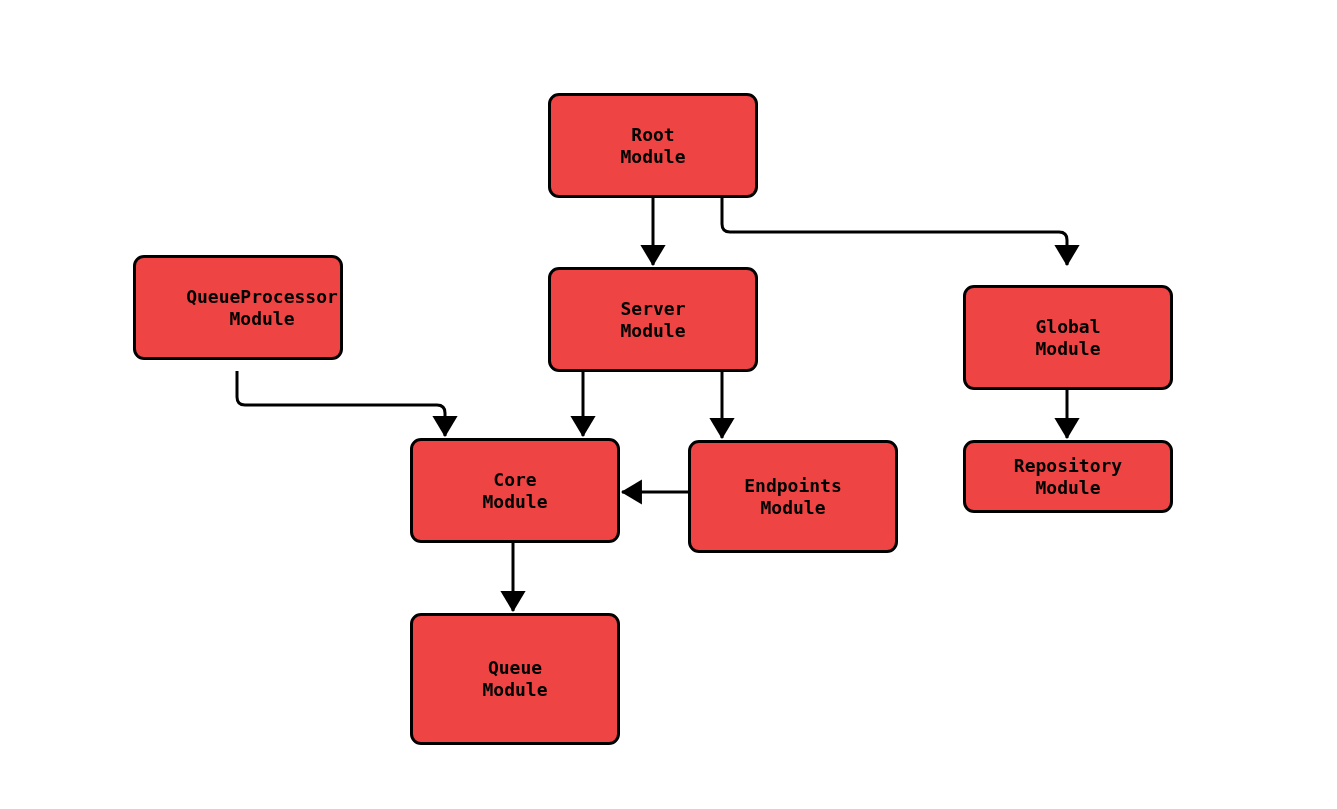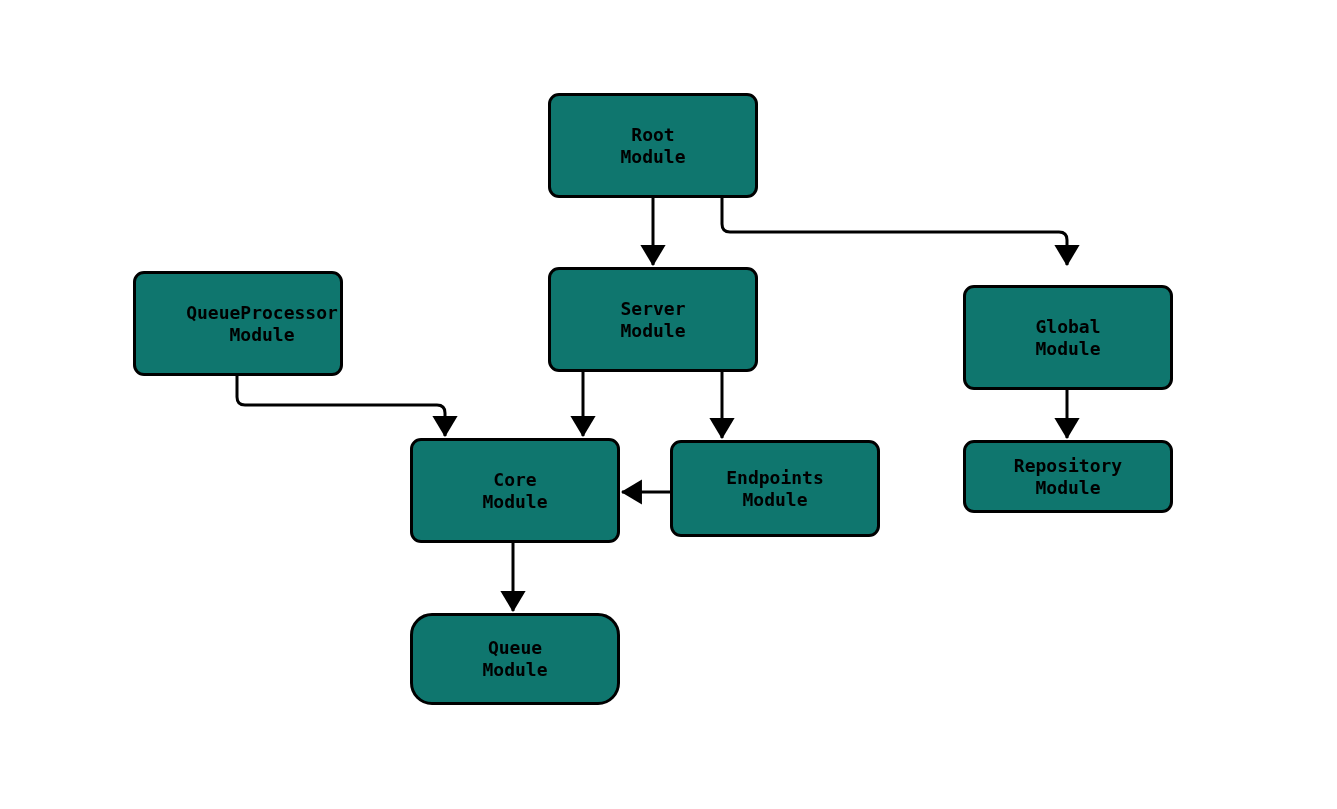--- a/index.html
+++ b/index.html
@@ -25,21 +25,21 @@
   .edges path.edge {
     fill: none;
     stroke: #000000;
     stroke-width: 3;
   }
   .node {
     position: absolute;
     width: 210px;
     height: 105px;
     box-sizing: border-box;
-    background: #0f766e;
+    background: #ef4444;
     border: 3px solid #000000;
     border-radius: 11px;
     display: flex;
     align-items: center;
     justify-content: center;
     text-align: center;
   }
   .node-label {
     font-size: 18px;
     font-weight: 700;
@@ -75,48 +75,48 @@
     <path class="edge" d="M 1067 371 L 1067 438" marker-end="url(#arrowhead)"></path>
 
     <path class="edge" d="M 513 542 L 513 611" marker-end="url(#arrowhead)"></path>
   </svg>
 
   <div class="node" style="left:548px; top:93px;">
     <span class="node-label">Root
 Module</span>
   </div>
 
-  <div class="node" style="left:133px; top:271px;padding-left:48px;">
+  <div class="node" style="left:133px; top:255px;padding-left:48px;">
     <span class="node-label">QueueProcessor
 Module</span>
   </div>
 
   <div class="node" style="left:548px; top:267px;text-align:right;">
     <span class="node-label">Server
 Module</span>
   </div>
 
   <div class="node" style="left:963px; top:285px;">
     <span class="node-label">Global
 Module</span>
   </div>
 
   <div class="node" style="left:410px; top:438px;">
     <span class="node-label">Core
 Module</span>
   </div>
 
-  <div class="node" style="left:670px; top:440px; height:97px;">
+  <div class="node" style="left:688px; top:440px; height:113px;">
     <span class="node-label">Endpoints
 Module</span>
   </div>
 
   <div class="node" style="left:963px; top:440px; height:73px;">
     <span class="node-label">Repository
 Module</span>
   </div>
 
-  <div class="node" style="left:410px; top:613px; height:92px;border-radius:22px;">
+  <div class="node" style="left:410px; top:613px; height:132px;">
     <span class="node-label">Queue
 Module</span>
   </div>
 
 </div>
 
 </body></html>

